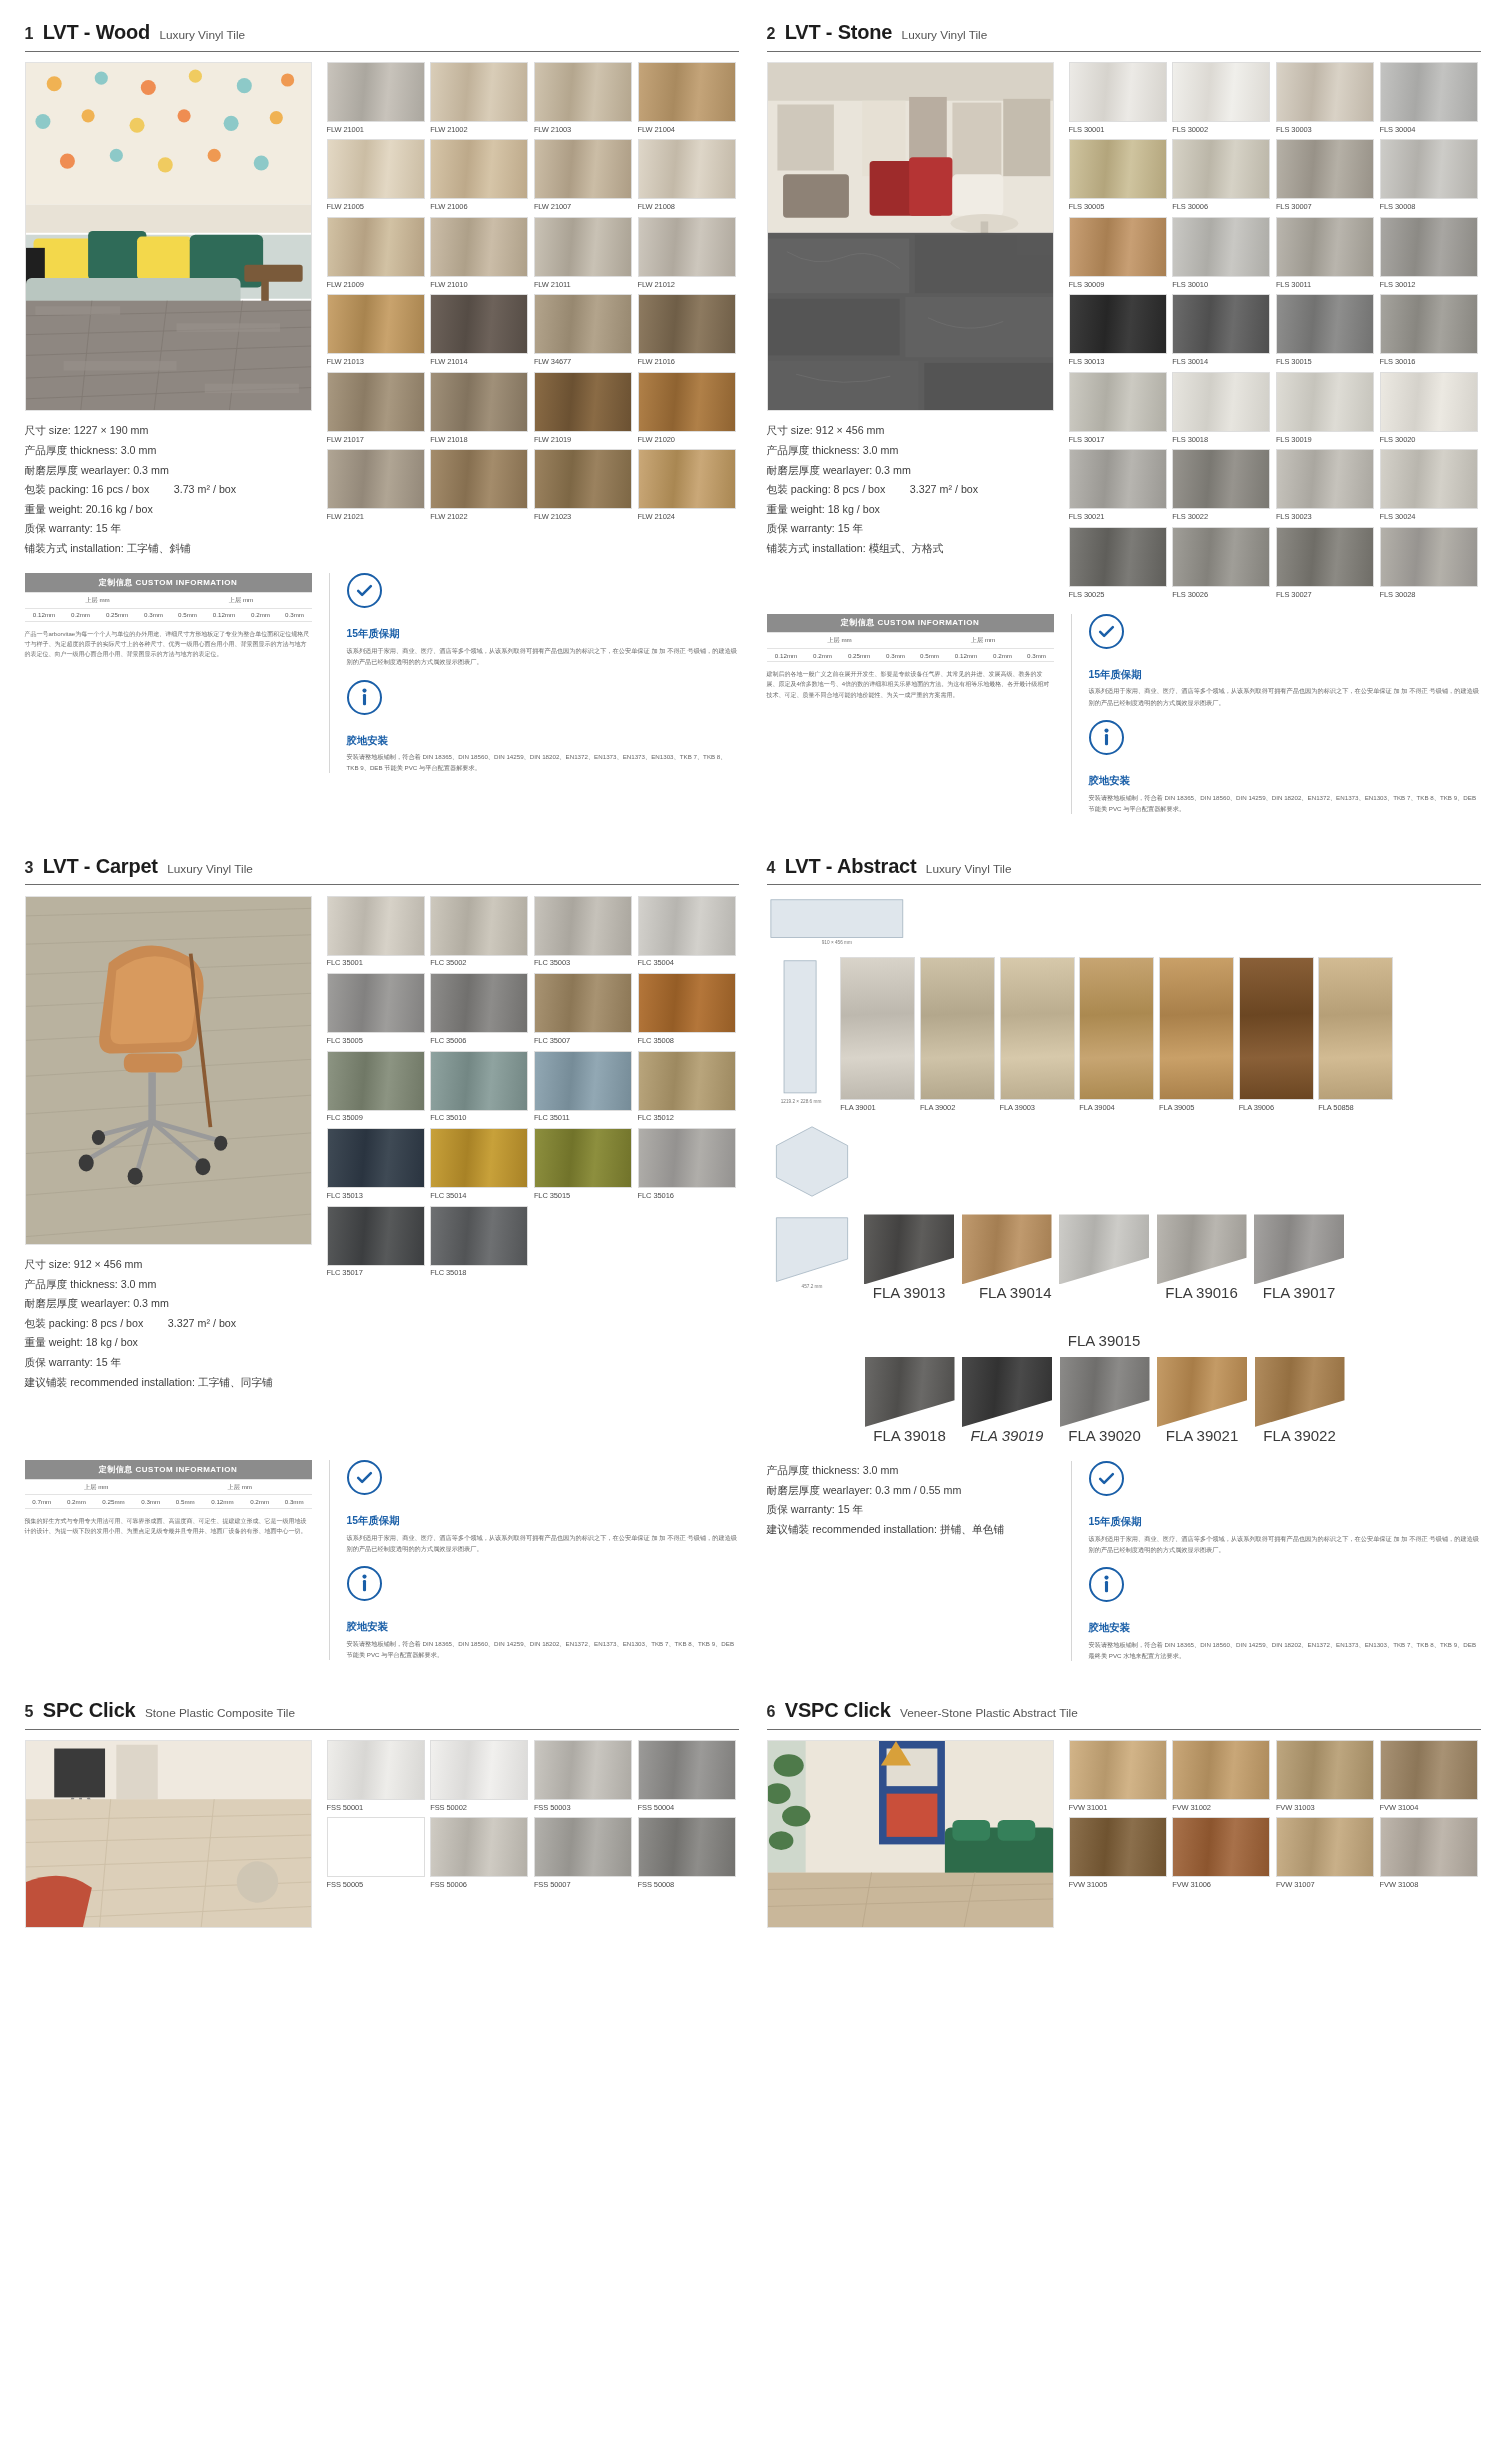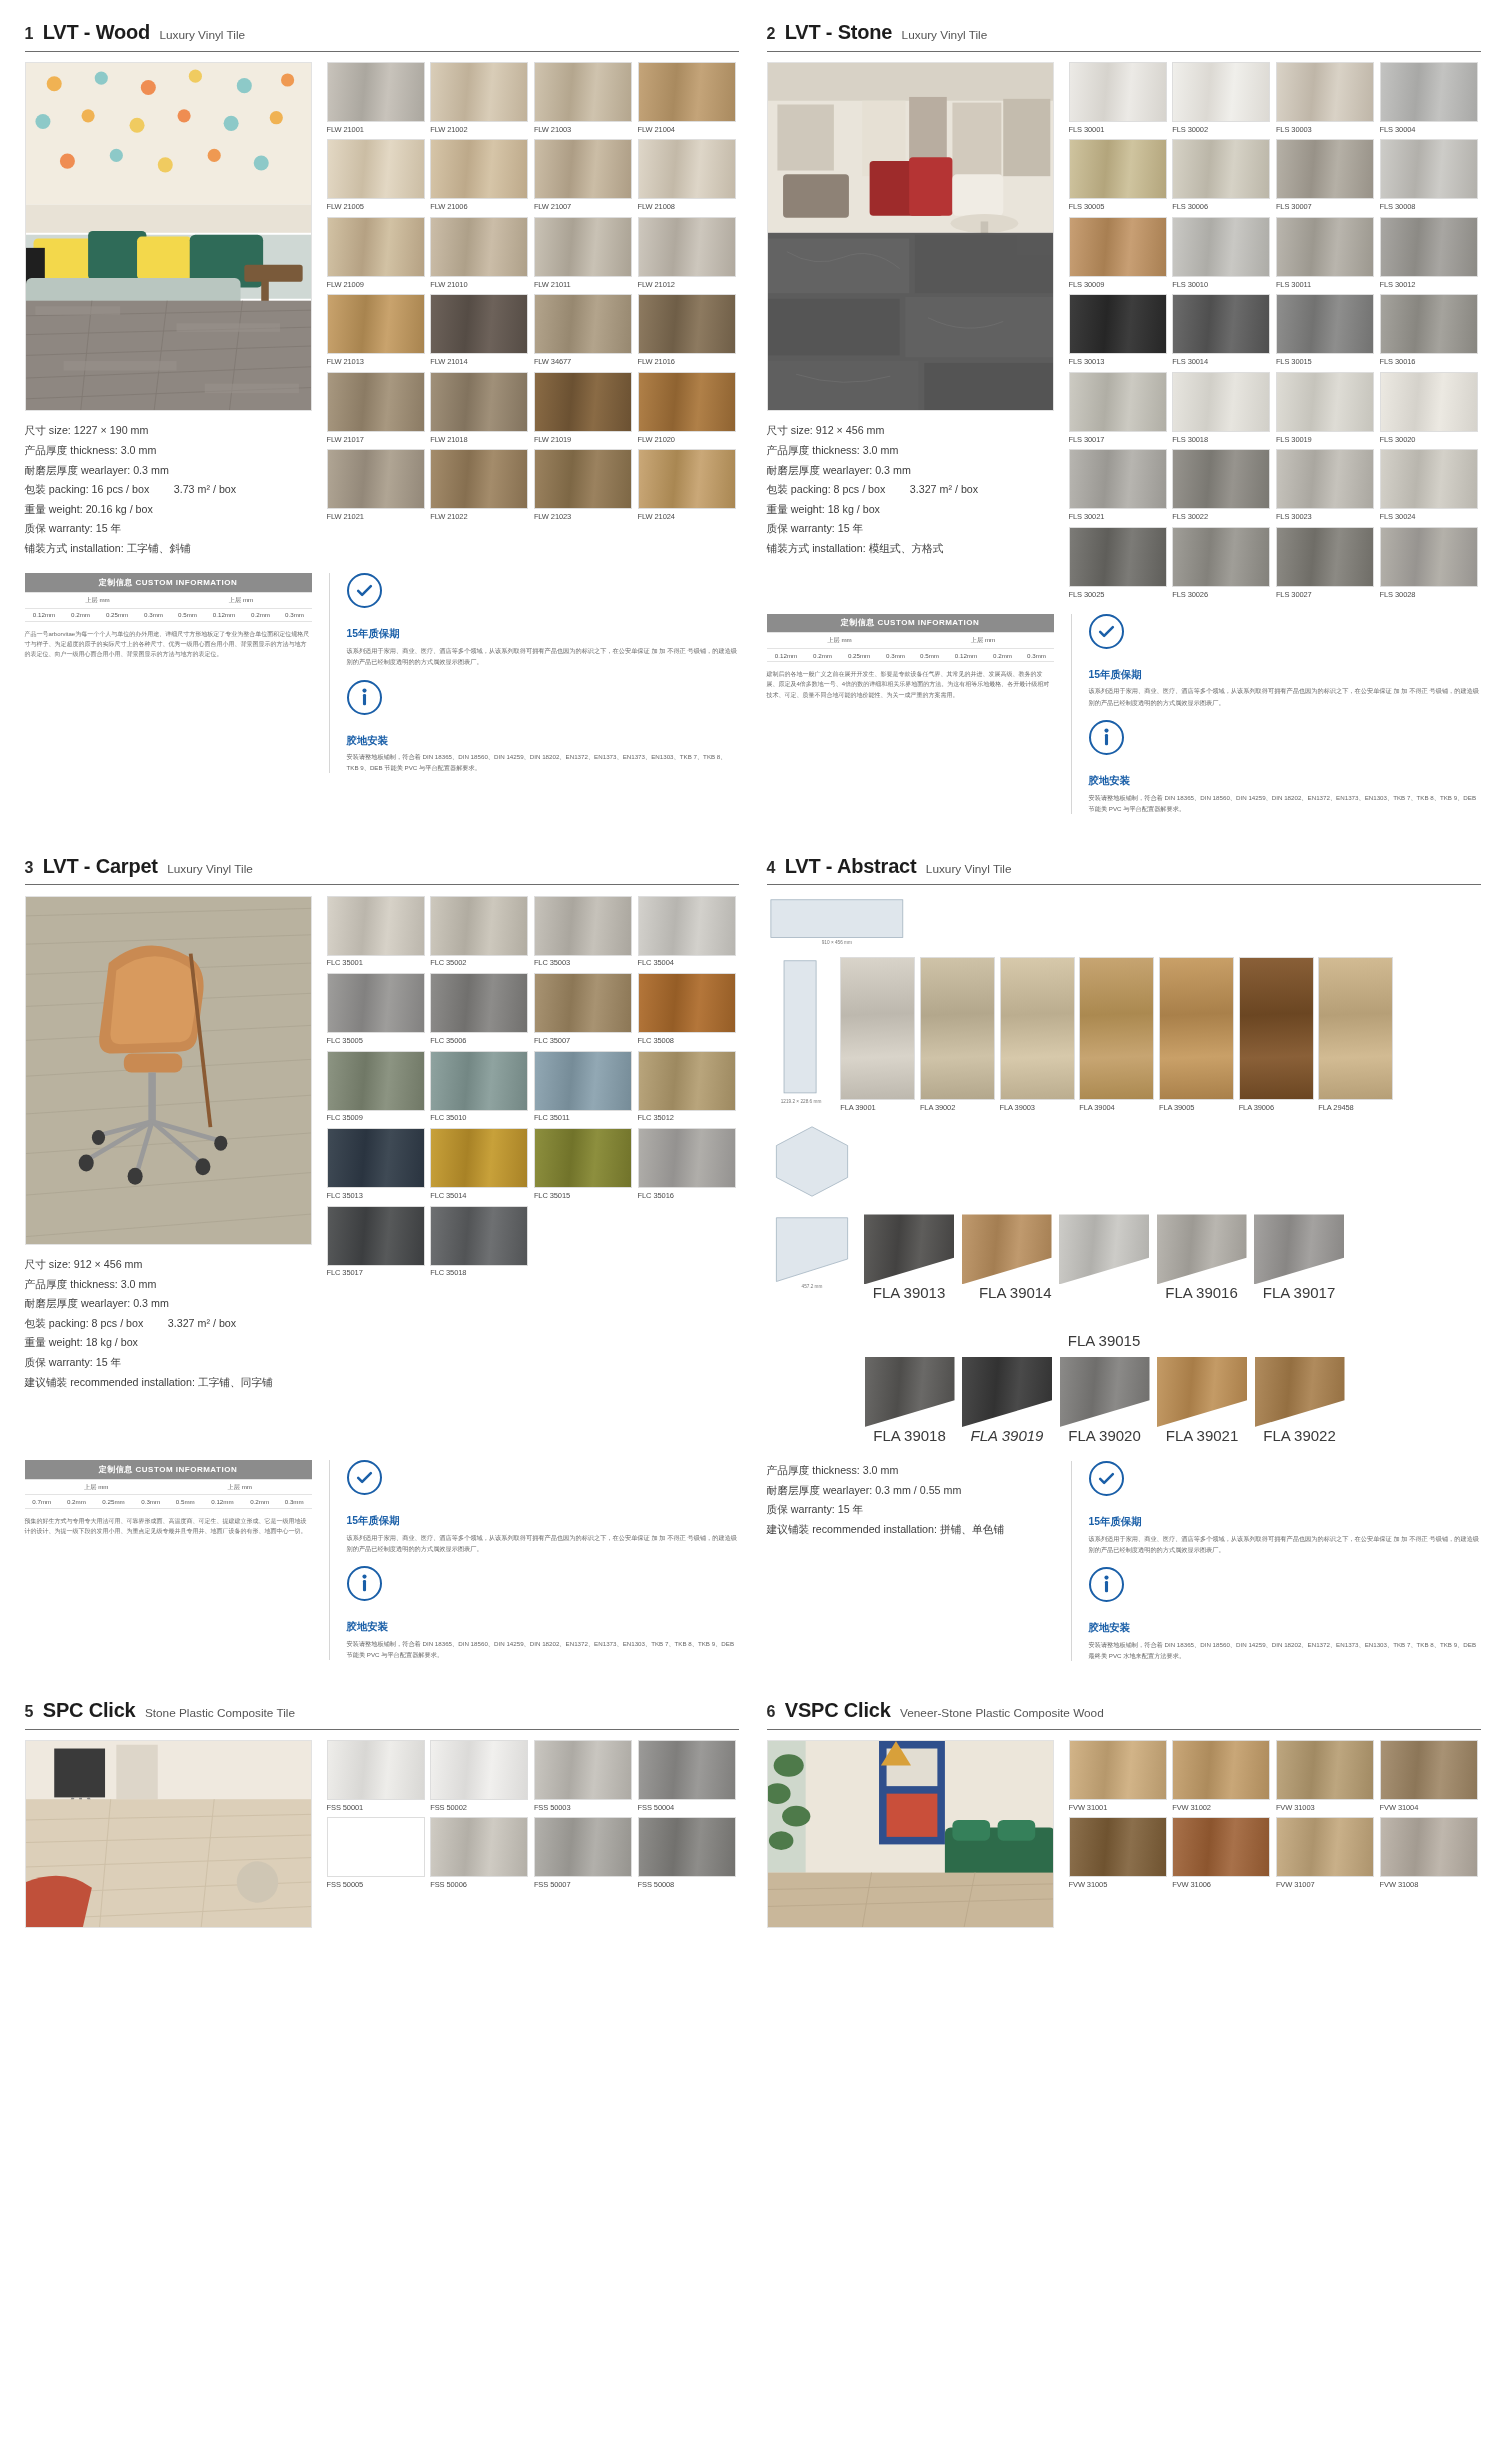--- a/index.html
+++ b/index.html
@@ -742,21 +742,21 @@
             <div class="sw sw-plank" style="width: 75px;">
               <div class="chip" style="background: linear-gradient(178deg, rgb(201, 160, 104) 0%, rgb(169, 128, 74) 40%, rgb(201, 160, 104) 70%, rgb(169, 128, 74) 100%); width: 75px; height: 143px;"></div>
               <div class="code">FLA 39005</div>
             </div>
             <div class="sw sw-plank" style="width: 75px;">
               <div class="chip" style="background: linear-gradient(178deg, rgb(138, 96, 56) 0%, rgb(107, 70, 34) 40%, rgb(138, 96, 56) 70%, rgb(107, 70, 34) 100%); width: 75px; height: 143px;"></div>
               <div class="code">FLA 39006</div>
             </div>
             <div class="sw sw-plank" style="width: 75px;">
               <div class="chip" style="background: linear-gradient(178deg, rgb(210, 187, 147) 0%, rgb(182, 159, 119) 40%, rgb(210, 187, 147) 70%, rgb(182, 159, 119) 100%); width: 75px; height: 143px;"></div>
-              <div class="code">FLA 29458</div>
+              <div class="code">FLA 50858</div>
             </div>
           </div>
       </div>
 
       <div style="display:flex; gap:7.5px; margin-top:11.3px; align-items:flex-start;">
         <div style="width:90px;">
           <svg width="90" height="77" viewBox="0 0 96 82">
               <polygon points="48,4 86,24 86,58 48,78 10,58 10,24" fill="#dfe6ec" stroke="#9fb0bd" stroke-width=".8"></polygon>
             </svg>
         </div>
@@ -921,21 +921,21 @@
               <div class="code">FSS 50008</div>
             </div>
           </div>
       </div>
     </div>
 
     <div class="panel">
       <div class="phead">
         <span class="pnum">6</span>
         <span class="ptitle">VSPC Click</span>
-        <span class="psub">Veneer-Stone Plastic Composite Wood</span>
+        <span class="psub">Veneer-Stone Plastic Abstract Tile</span>
       </div>
       <div class="pbody">
         <div class="leftcol">
           <div class="photo" style="height:188px;">
             <svg width="287" height="188" viewBox="0 0 305 200" preserveAspectRatio="none">
               <rect width="305" height="200" fill="#ece6da"></rect>
               <rect x="118" y="0" width="70" height="110" fill="#2f4f8c"></rect>
               <rect x="126" y="8" width="54" height="40" fill="#e2ddd2"></rect>
               <rect x="126" y="56" width="54" height="46" fill="#c94f3a"></rect>
               <path d="M136 0 l16 26 l-32 0 z" fill="#d8a03a"></path>

